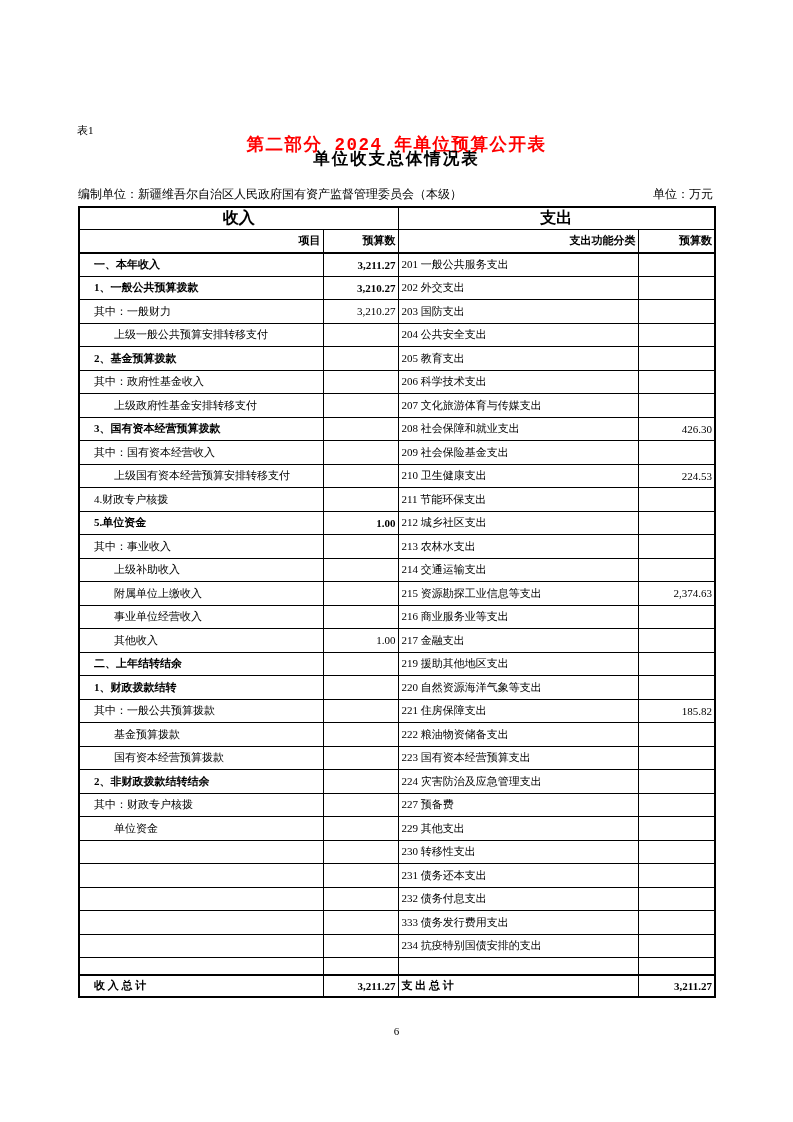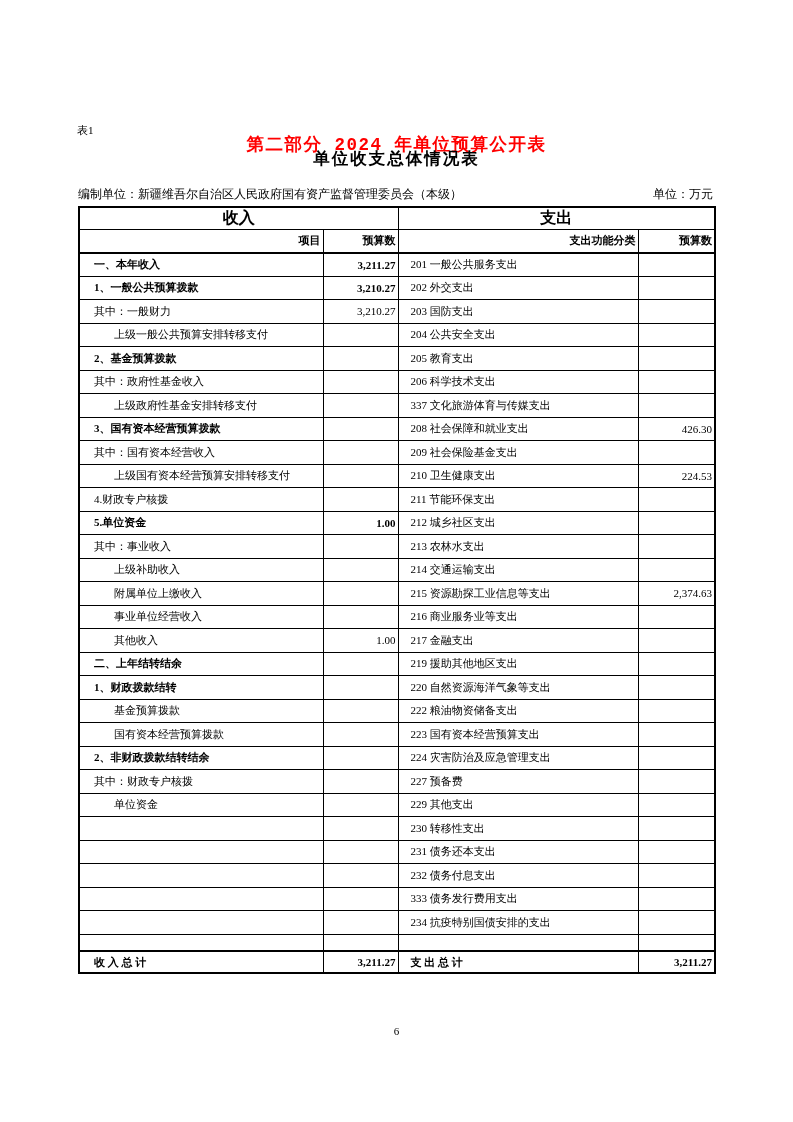--- a/index.html
+++ b/index.html
@@ -44,21 +44,21 @@
     box-sizing:border-box;
     padding:0 2px;
     height:23.5px;
     overflow:hidden; white-space:nowrap;
     font-weight:normal;
   }
   tr.h1 th { height:22px; font-size:16px; font-weight:bold; text-align:center; }
   tr.h2 th { height:23px; font-size:11px; font-weight:bold; text-align:right; border-bottom-width:2px; }
   td.c1 { text-align:left; padding-left:14px; }
   td.c1.ind { padding-left:34px; }
-  td.c3 { text-align:left; padding-left:12px; }
+  td.c3 { text-align:left; padding-left:3px; }
   td.num { text-align:right; padding-right:2px; }
   td.bold { font-weight:bold; }
   tr.short td { height:17px; }
   tr.total td { height:22px; border-top-width:2px; font-weight:bold; }
   tr.total td.center { text-align:left; }
   .page-number {
     position:absolute; top:1025px; left:0; width:100%;
     text-align:center; font-size:11px;
   }
 </style>
@@ -126,21 +126,21 @@
       </tr>
       <tr>
         <td class="c1">其中：政府性基金收入</td>
         <td class="num"></td>
         <td class="c3">206 科学技术支出</td>
         <td class="num"></td>
       </tr>
       <tr>
         <td class="c1 ind">上级政府性基金安排转移支付</td>
         <td class="num"></td>
-        <td class="c3">337 文化旅游体育与传媒支出</td>
+        <td class="c3">207 文化旅游体育与传媒支出</td>
         <td class="num"></td>
       </tr>
       <tr>
         <td class="c1 bold">3、国有资本经营预算拨款</td>
         <td class="num"></td>
         <td class="c3">208 社会保障和就业支出</td>
         <td class="num">426.30</td>
       </tr>
       <tr>
         <td class="c1">其中：国有资本经营收入</td>
@@ -200,20 +200,26 @@
         <td class="c1 bold">二、上年结转结余</td>
         <td class="num"></td>
         <td class="c3">219 援助其他地区支出</td>
         <td class="num"></td>
       </tr>
       <tr>
         <td class="c1 bold">1、财政拨款结转</td>
         <td class="num"></td>
         <td class="c3">220 自然资源海洋气象等支出</td>
         <td class="num"></td>
+      </tr>
+      <tr>
+        <td class="c1">其中：一般公共预算拨款</td>
+        <td class="num"></td>
+        <td class="c3">221 住房保障支出</td>
+        <td class="num">185.82</td>
       </tr>
       <tr>
         <td class="c1 ind">基金预算拨款</td>
         <td class="num"></td>
         <td class="c3">222 粮油物资储备支出</td>
         <td class="num"></td>
       </tr>
       <tr>
         <td class="c1 ind">国有资本经营预算拨款</td>
         <td class="num"></td>

